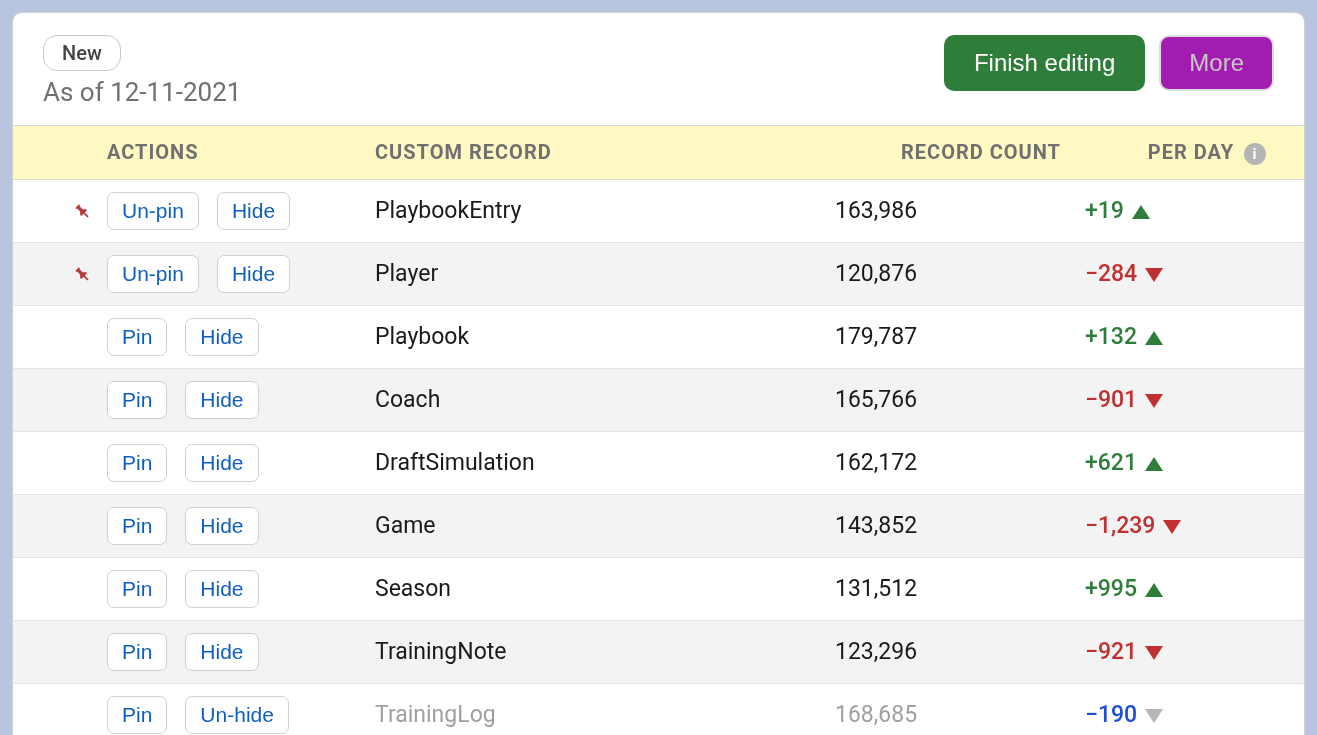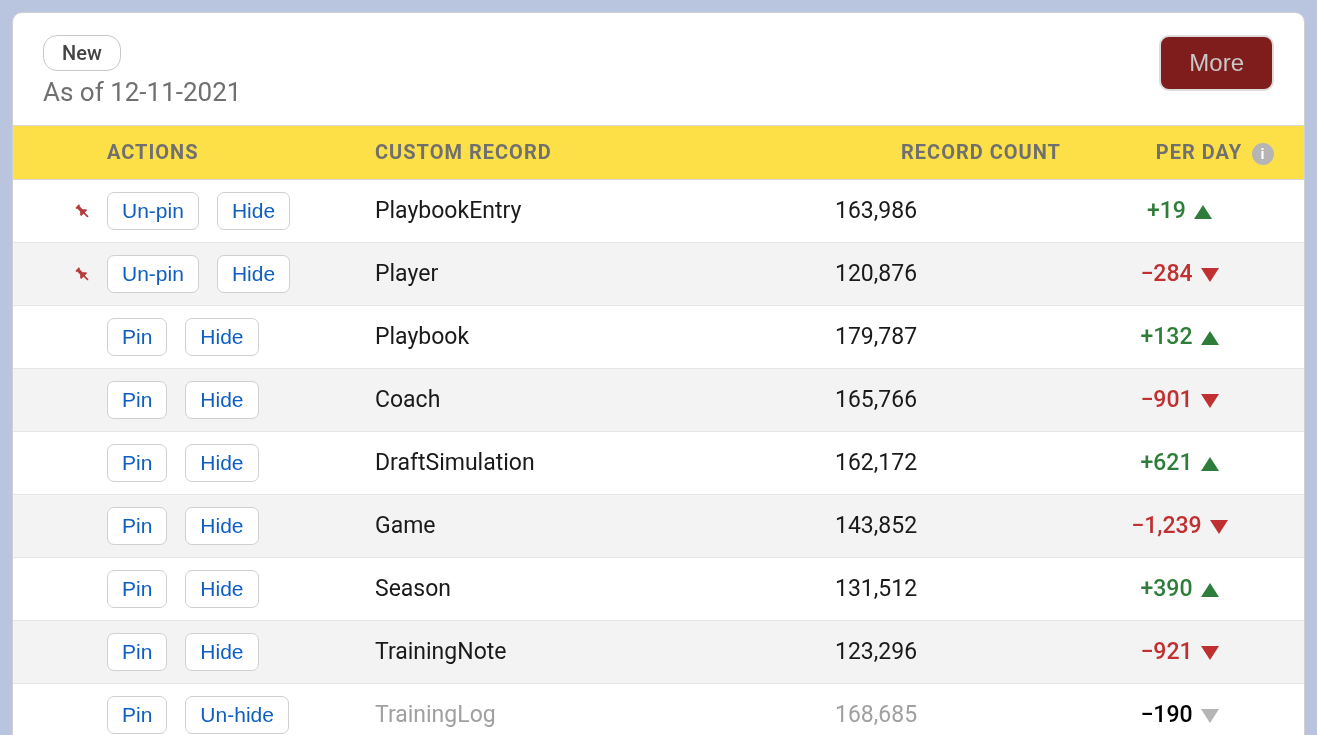--- a/index.html
+++ b/index.html
@@ -63,53 +63,53 @@
       background: #2e7d3a;
       color: #fff;
       font-size: 24px;
       font-weight: 500;
       padding: 14px 30px;
       border: none;
       border-radius: 10px;
       cursor: pointer;
     }
     .btn-secondary {
-      background: #7f1d1d;
+      background: #a21caf;
       color: #c8c8c8;
       font-size: 24px;
       font-weight: 500;
       padding: 12px 28px;
       border: 2px solid #dcdcdc;
       border-radius: 10px;
       cursor: pointer;
     }
     table {
       width: 100%;
       border-collapse: collapse;
     }
     thead tr {
       border-top: 1px solid #d8d8d8;
       border-bottom: 1px solid #d8d8d8;
-      background: #fde047;
+      background: #fef9c3;
     }
     th {
       font-size: 20px;
       font-weight: 700;
       color: #707070;
       letter-spacing: 1px;
       padding: 14px 12px;
       text-align: left;
     }
     th.col-pin { width: 90px; }
     th.col-actions { width: 260px; padding-left: 4px;}
     th.col-object { width: 460px; }
     th.col-count { text-align: right; width: 250px;}
     th.col-perday {
       text-align: right;
-      padding-right: 30px;
+      padding-right: 38px;
       white-space: nowrap;
     }
     .info-icon {
       display: inline-flex;
       align-items: center;
       justify-content: center;
       width: 22px;
       height: 22px;
       background: #b5b5b5;
       color: #fff;
@@ -143,21 +143,21 @@
       padding-left: 4px;
       white-space: nowrap;
     }
     td.col-object { width: 460px; }
     td.col-count {
       text-align: left;
       width: 250px;
       font-variant-numeric: tabular-nums;
     }
     td.col-perday {
-      text-align: center;
+      text-align: left;
       padding-right: 30px;
       white-space: nowrap;
       font-variant-numeric: tabular-nums;
     }
     .action-btn {
       font-size: 21px;
       color: #0f5fc2;
       background: #fff;
       border: 1.5px solid #d0d0d0;
       border-radius: 7px;
@@ -167,21 +167,21 @@
     }
     .pin-icon svg {
       width: 20px;
       height: 20px;
       transform: rotate(-45deg);
       display: inline-block;
       vertical-align: middle;
     }
     .delta-up { color: #2e7d3a; font-weight: 500;}
     .delta-down { color: #c03030; font-weight: 500;}
-    .delta-muted { color: #000000; font-weight: 500;}
+    .delta-muted { color: #1d4ed8; font-weight: 500;}
     .arrow {
       display: inline-block;
       width: 0; height: 0;
       margin-left: 8px;
       vertical-align: middle;
     }
     .arrow-up {
       border-left: 9px solid transparent;
       border-right: 9px solid transparent;
       border-bottom: 14px solid #2e7d3a;
@@ -203,20 +203,21 @@
 
 <div class="card">
   <div class="card-header">
     <div class="header-left">
       <div class="title-row">
         <span class="badge">New</span>
       </div>
       <span class="subtitle">As of 12-11-2021</span>
     </div>
     <div class="header-right">
+      <button class="btn-primary">Finish editing</button>
       <button class="btn-secondary">More</button>
     </div>
   </div>
 
   <table>
     <thead>
       <tr>
         <th class="col-pin"></th>
         <th class="col-actions">ACTIONS</th>
         <th class="col-object">CUSTOM RECORD</th>
@@ -272,21 +273,21 @@
           <td class="col-actions"><button class="action-btn">Pin</button><button class="action-btn">Hide</button></td>
           <td class="col-object">Game</td>
           <td class="col-count">143,852</td>
           <td class="col-perday"><span class="delta-down">−1,239</span><span class="arrow arrow-down"></span></td>
         </tr>
         <tr>
           <td class="col-pin"></td>
           <td class="col-actions"><button class="action-btn">Pin</button><button class="action-btn">Hide</button></td>
           <td class="col-object">Season</td>
           <td class="col-count">131,512</td>
-          <td class="col-perday"><span class="delta-up">+390</span><span class="arrow arrow-up"></span></td>
+          <td class="col-perday"><span class="delta-up">+995</span><span class="arrow arrow-up"></span></td>
         </tr>
         <tr class="alt">
           <td class="col-pin"></td>
           <td class="col-actions"><button class="action-btn">Pin</button><button class="action-btn">Hide</button></td>
           <td class="col-object">TrainingNote</td>
           <td class="col-count">123,296</td>
           <td class="col-perday"><span class="delta-down">−921</span><span class="arrow arrow-down"></span></td>
         </tr>
         <tr class="muted-row">
           <td class="col-pin"></td>

